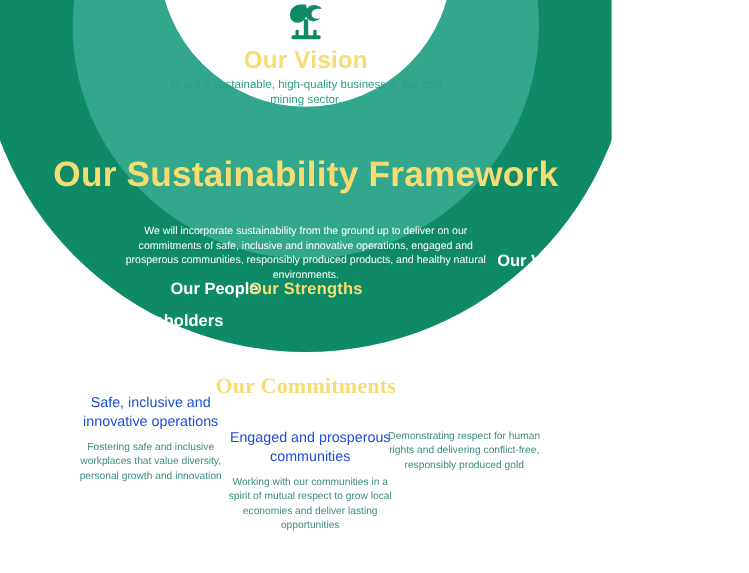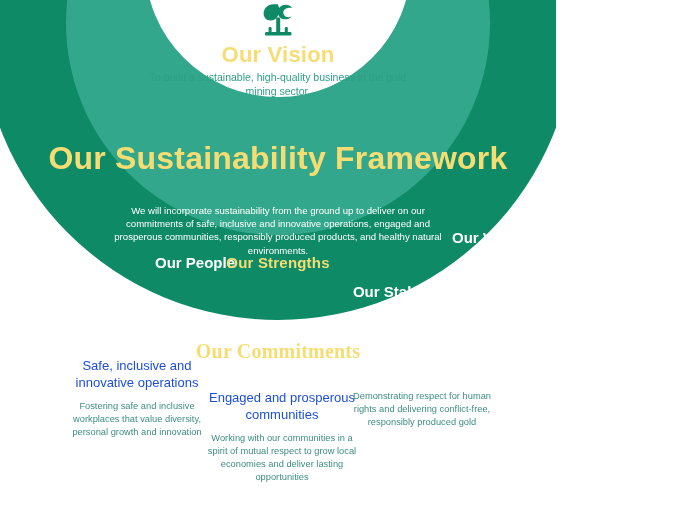--- a/index.html
+++ b/index.html
@@ -120,21 +120,21 @@
   #our-strengths {
     top: 250px;
     width: 400px;
     font-size: 15px;
     line-height: 25px;
   }
   #our-stakeholders {
     top: 283px;
     left: 50%;
     transform: translateX(-50%);
-    text-align: right;
+    text-align: left;
     width: 400px;
   }
 
   
   #commitments-title {
     top: 339px;
     width: 400px;
     font-size: 20px;
     line-height: 24px;
     font-family: Liberation Serif, serif;
@@ -185,21 +185,21 @@
         <rect x="9.0" y="31.0" width="26.5" height="3.6" rx="1.4"></rect>
 
         <rect x="12.6" y="26.0" width="3.0" height="6.2" rx="1.2"></rect>
 
         <rect x="28.8" y="26.0" width="3.0" height="6.2" rx="1.2"></rect>
       </g>
     </svg>
   </div>
 
   <div class="txt-block heading-gold" id="vision-title">Our Vision</div>
-  <div class="txt-block" id="vision-text">To build a sustainable, high-quality business in the gold mining sector.</div>
+  <div class="txt-block" id="vision-text">To will a sustainable, high-quality business in the gold mining sector.</div>
 
   <div class="txt-block heading-gold" id="framework-title">Our Sustainability Framework</div>
   <div class="txt-block" id="framework-text">We will incorporate sustainability from the ground up to deliver on our commitments of safe, inclusive and innovative operations, engaged and prosperous communities, responsibly produced products, and healthy natural environments.</div>
 
   <div class="white-sub" id="our-people">Our People</div>
   <div class="white-sub" id="our-values">Our Values</div>
   <div class="txt-block heading-gold" id="our-strengths">Our Strengths</div>
   <div class="white-sub" id="our-stakeholders">Our Stakeholders</div>
 
   <div class="txt-block heading-gold" id="commitments-title">Our Commitments</div>

